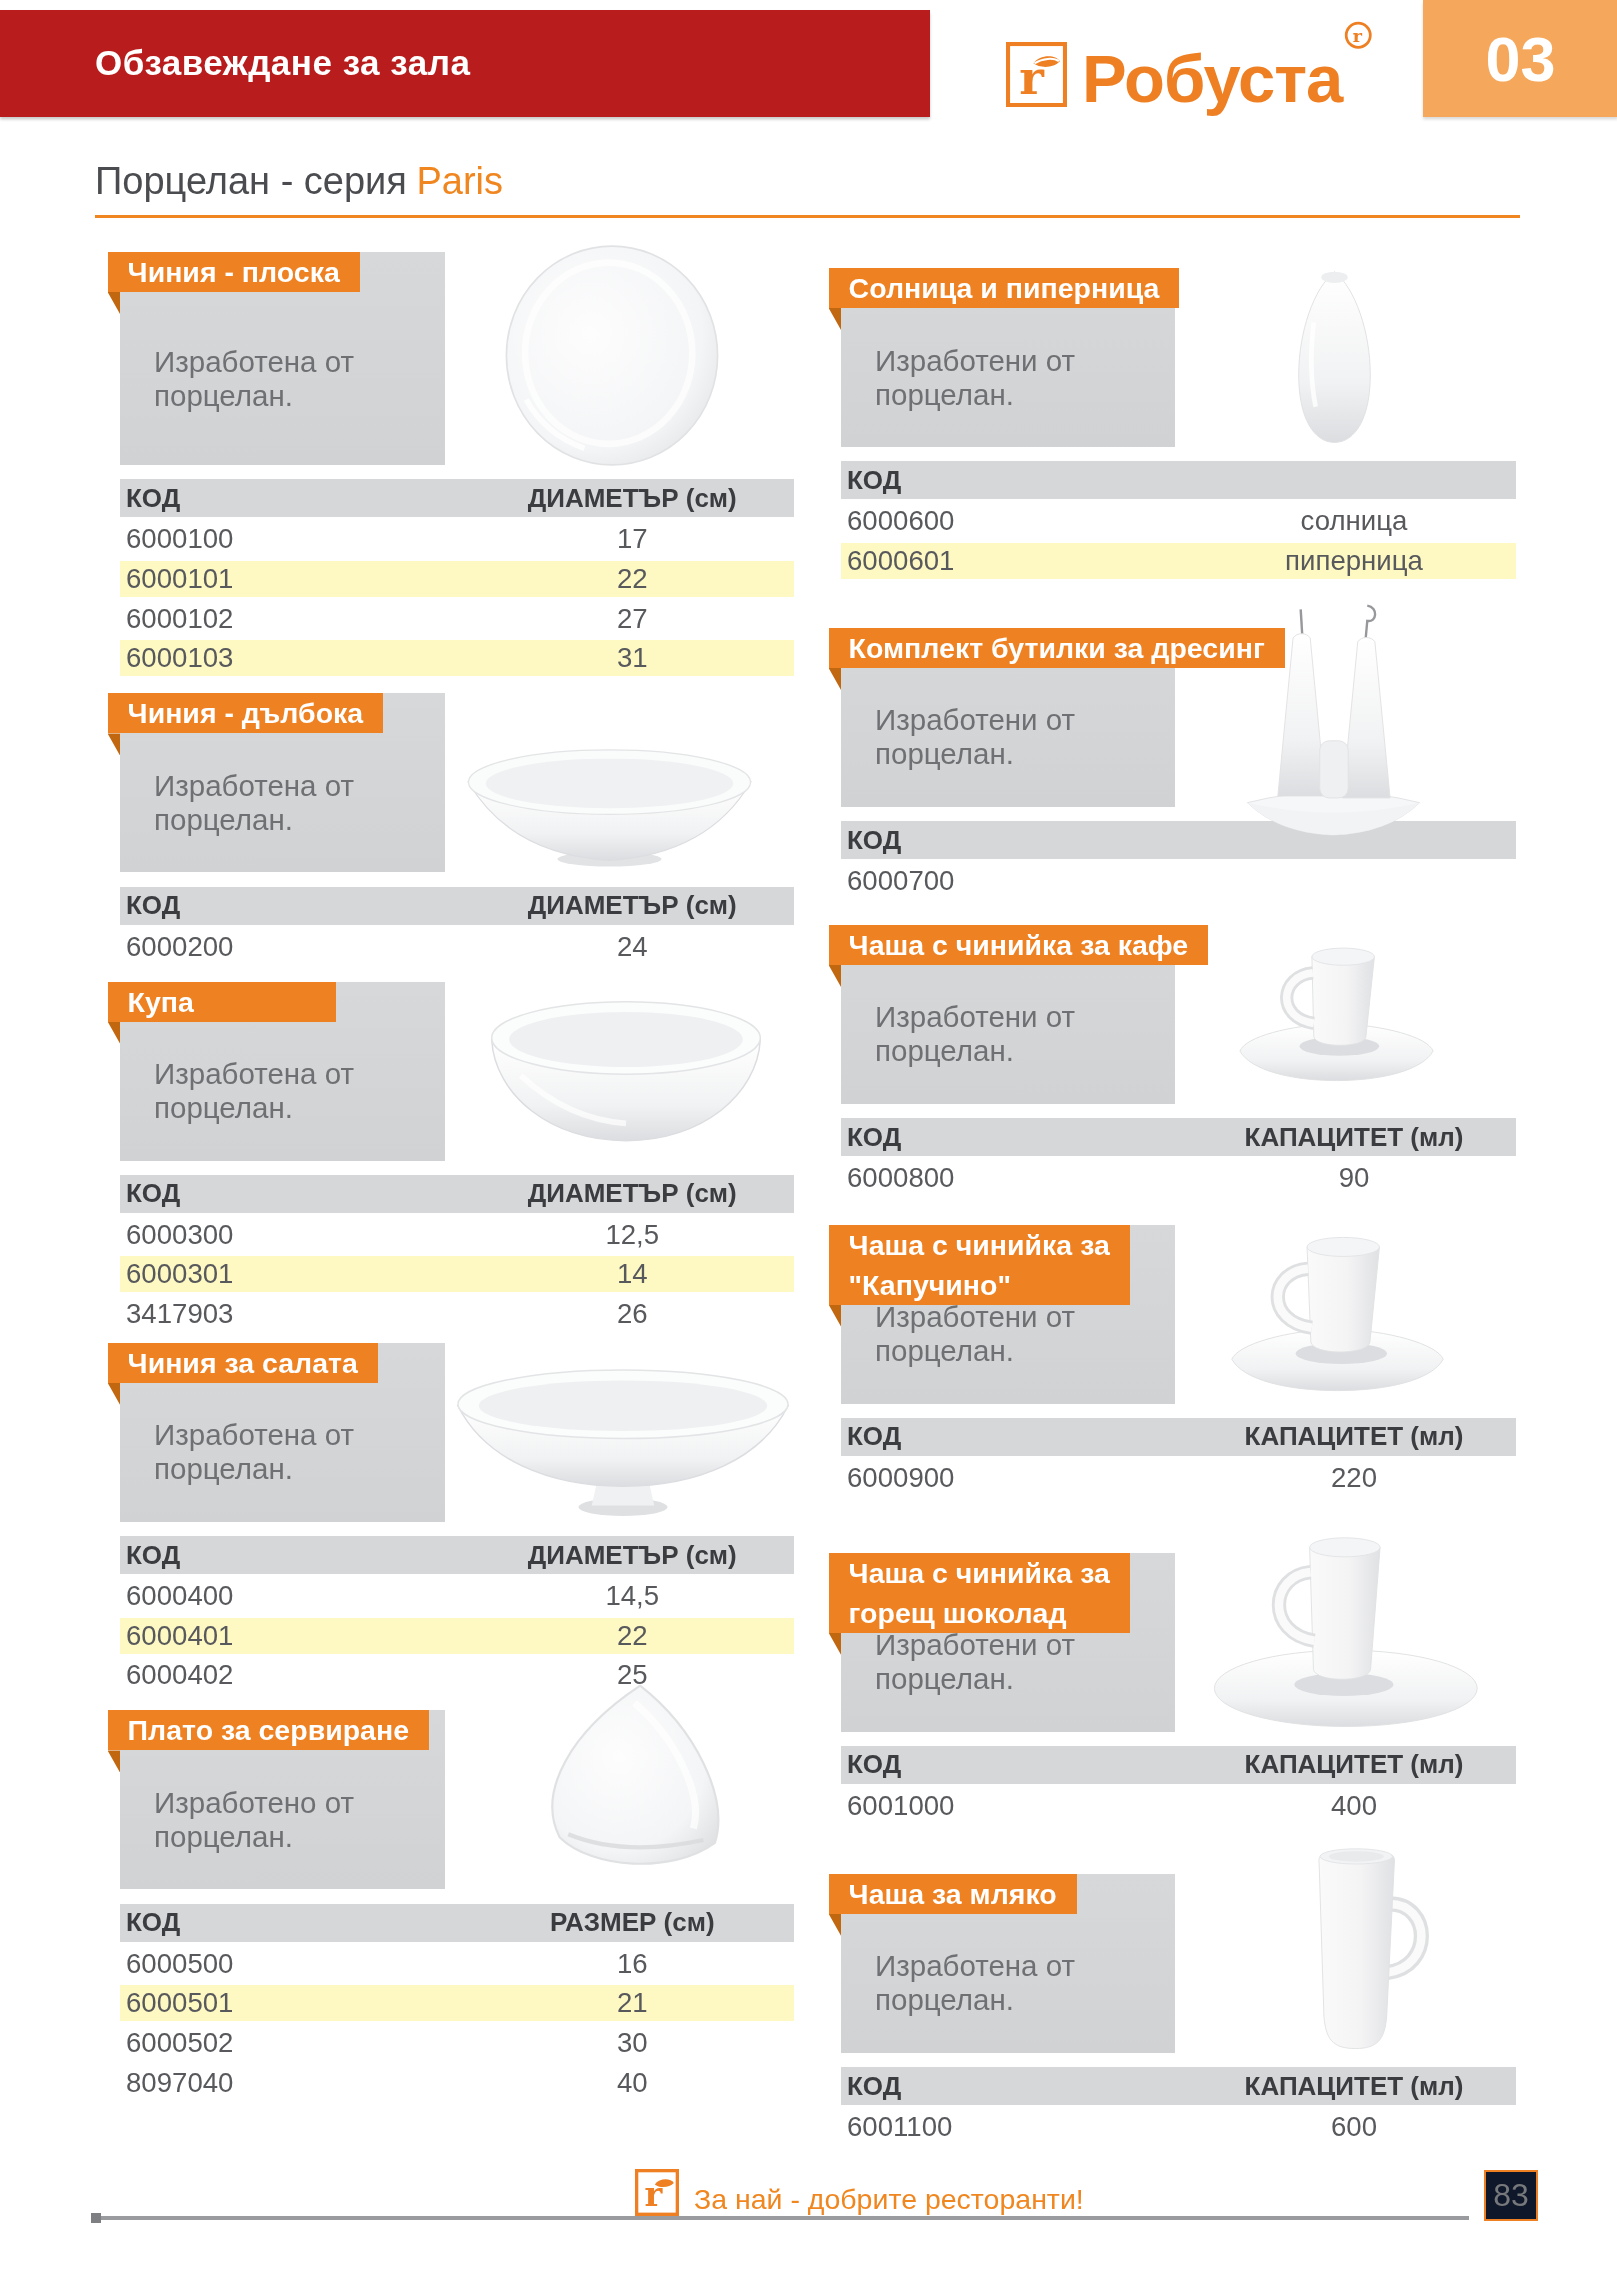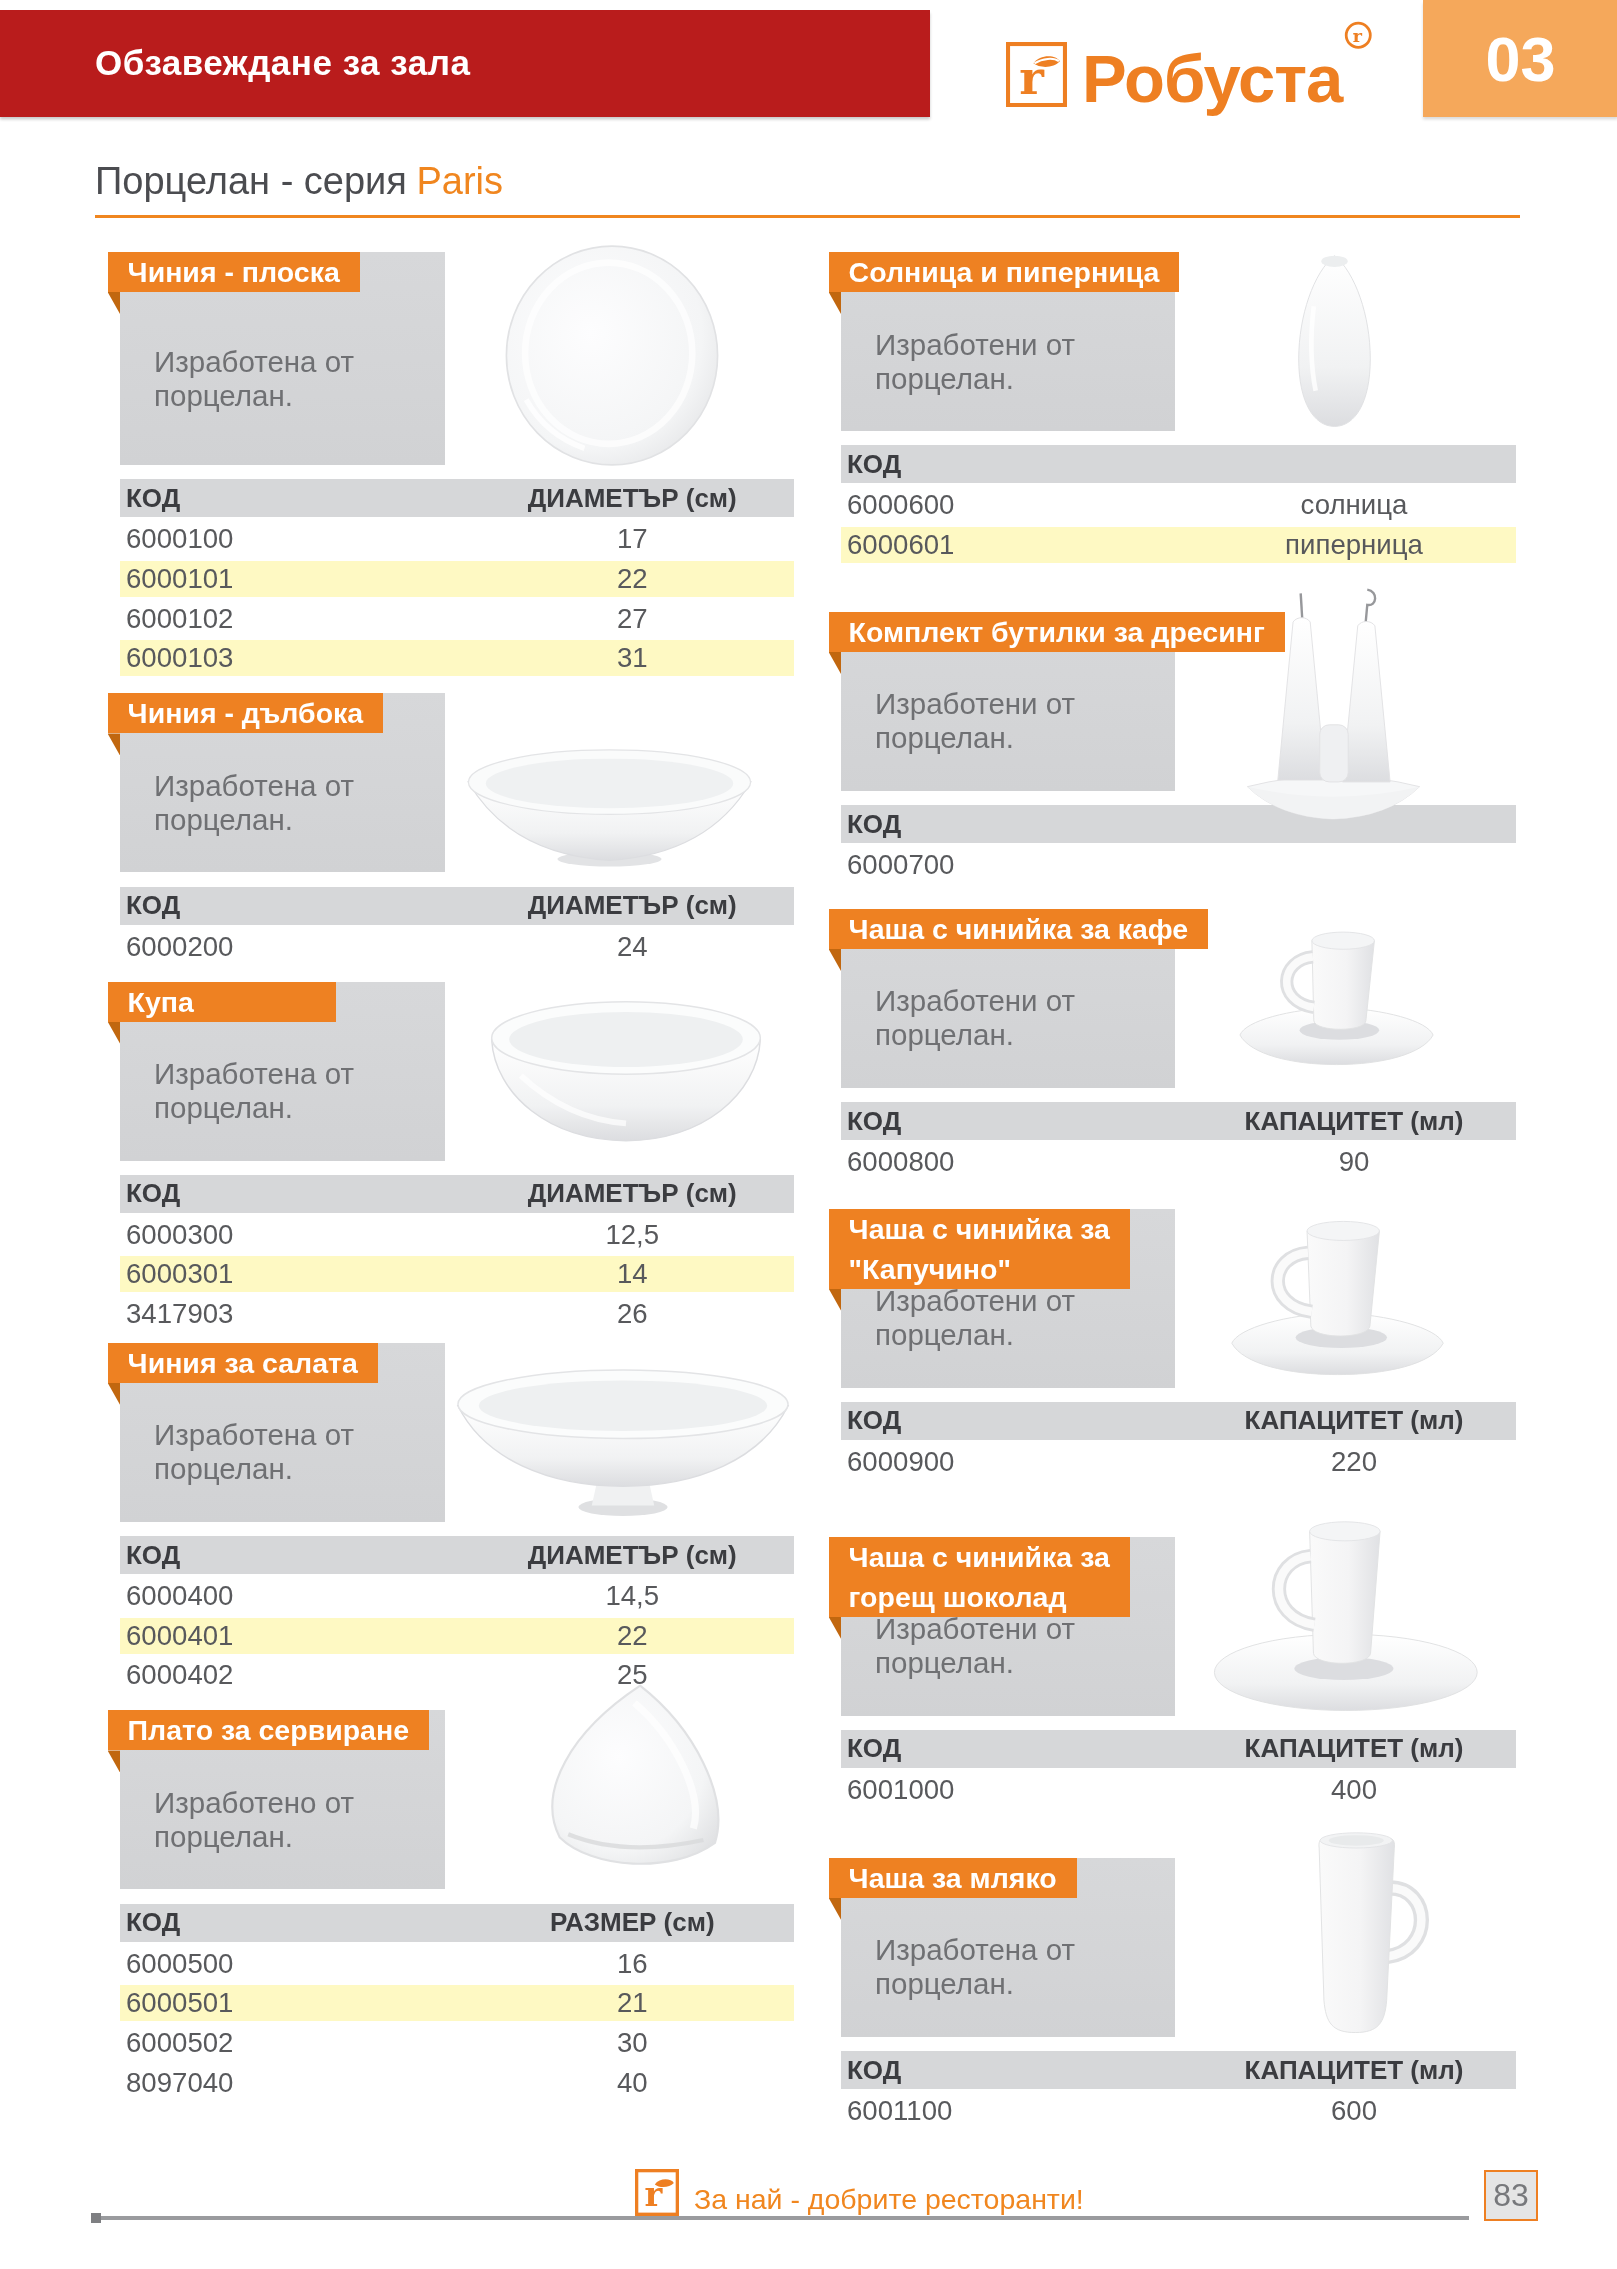--- a/index.html
+++ b/index.html
@@ -42,21 +42,21 @@
   .col-right .card:nth-child(6){margin-top:50px;}
 
   .tab{position:absolute;left:-12.4px;top:0;z-index:3;background:#ee8122;color:#fff;
        font-size:28.5px;font-weight:bold;line-height:40px;padding:0 20px;min-width:228px;
        box-sizing:border-box;white-space:pre-line;}
   .tab::after{content:"";position:absolute;left:0;top:100%;width:12.4px;height:22px;background:#c1670f;
        clip-path:polygon(0 0,100% 0,100% 100%);}
 
   .desc-box{width:325px;height:179px;background:linear-gradient(180deg,#d7d8da 0%,#d1d2d4 100%);
             box-sizing:border-box;padding:40px 9.5px 0 34px;display:flex;align-items:center;}
-  .col-right .desc-box{width:334px;}
+  .col-right .desc-box{width:334px;margin-top:16px;}
   .col-left .card:first-child .desc-box{height:213px;}
   .desc{font-size:29.5px;color:#6f7073;margin:0;line-height:34px;}
 
   .photo{position:absolute;z-index:2;}
   .photo svg{width:100%;height:100%;display:block;}
   .photo-plate_flat   .photo{left:382px;top:-6.7px;width:220px;height:221px;}
   .photo-plate_deep   .photo{left:341px;top:52px;width:297px;height:124px;}
   .photo-bowl_round   .photo{left:360px;top:14.3px;width:292px;height:152px;}
   .photo-bowl_footed  .photo{left:332px;top:24px;width:342px;height:152px;}
   .photo-platter      .photo{left:382px;top:-30px;width:259px;height:200px;}
@@ -74,21 +74,21 @@
   .thead .c1,.thead .c2{font-weight:bold;color:#3b3c40;font-size:26px;}
   .row{height:36px;display:flex;align-items:center;margin-bottom:3.8px;font-size:27.6px;color:#58595c;}
   .row.alt{background:#fef9c3;}
 
   
   .f-line{position:absolute;left:93px;top:2216px;width:1376px;height:3.8px;background:#9a9b9e;}
   .f-line::before{content:"";position:absolute;left:-1.9px;top:-2.9px;width:9.5px;height:9.5px;background:#7e7f82;}
   .f-logo{position:absolute;left:635px;top:2169px;width:44px;height:48px;}
   .f-slogan{position:absolute;left:694px;top:2183px;font-size:28.5px;color:#f0861f;}
   .f-page{position:absolute;left:1484px;top:2170px;width:50px;height:47px;border:2.9px solid #ee7f22;
-          display:flex;align-items:center;justify-content:center;color:#77787b;font-size:32px;background:#e5e5e5;}
+          display:flex;align-items:center;justify-content:center;color:#77787b;font-size:32px;background:#0f172a;}
 </style>
 </head>
 <body>
 
 <svg width="0" height="0" style="position:absolute" aria-hidden="true">
   <defs>
     <linearGradient id="gv" x1="0" y1="0" x2="0" y2="1">
       <stop offset="0" stop-color="#ffffff"></stop>
         <stop offset="0.65" stop-color="#f1f2f3"></stop>
         <stop offset="1" stop-color="#dcdde0"></stop>

